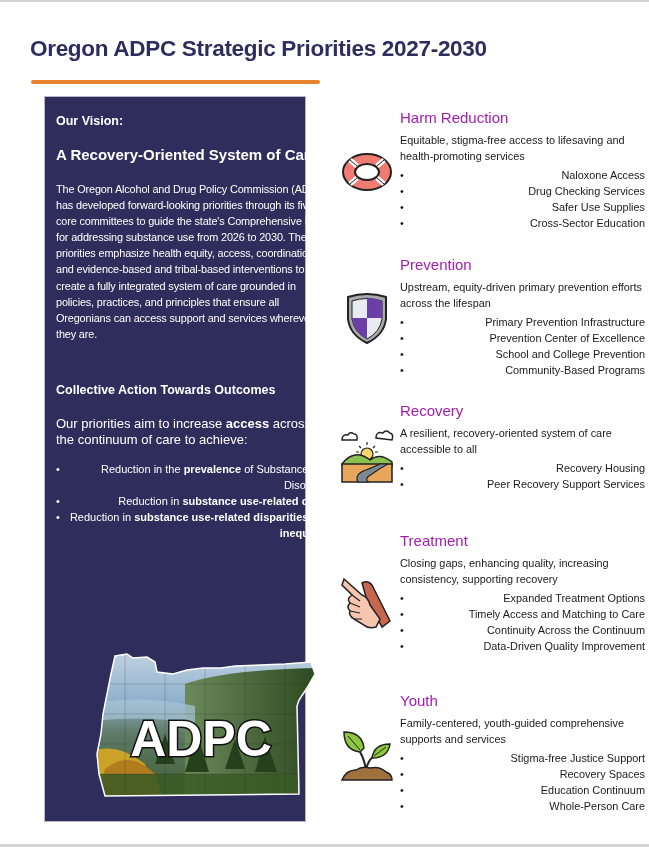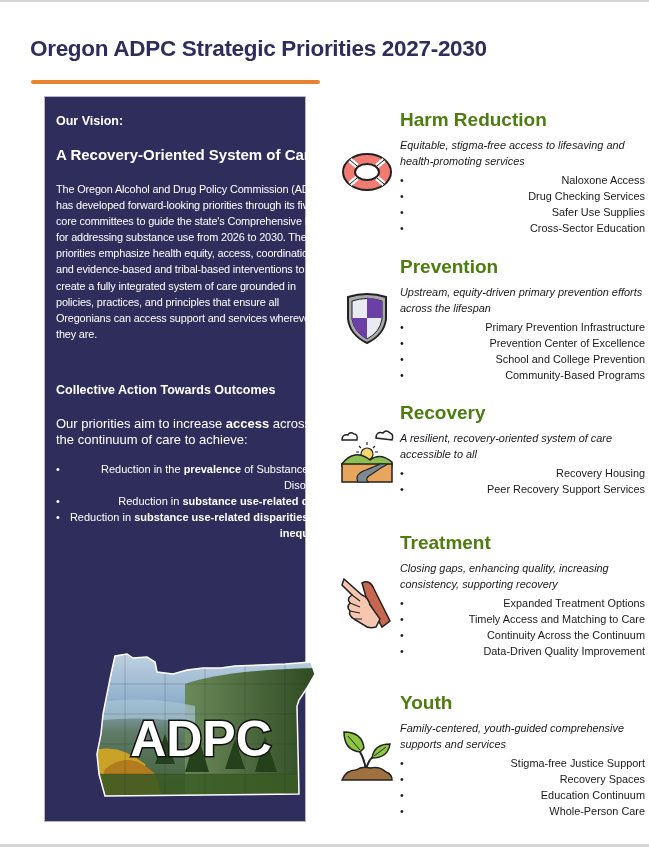--- a/index.html
+++ b/index.html
@@ -40,23 +40,23 @@
       font-size: 11px; line-height: 16px;
     }
     .panel ul.outcomes li { position: relative; padding-left: 11px; text-align: right; }
     .panel ul.outcomes li::before { content: "•"; position: absolute; left: 0; top: 0; }
     .panel b { font-weight: bold; }
 
     .logo { position: absolute; left: 40px; top: 37px; width: 230px; height: 162px; }
     .logo-wrap { position: absolute; left: 0; top: 510px; width: 296px; height: 200px; padding-left: 24px; }
 
     .priority { position: absolute; left: 400px; width: 245px; }
-    .priority h2 { margin: 0; font-size: 19px; font-weight: bold; color: #4d7c0f; white-space: nowrap; }
+    .priority h2 { margin: 0; font-size: 15px; font-weight: normal; color: #a21caf; white-space: nowrap; }
     .priority .tagline {
-      margin-top: 6px; font-size: 10.9px; line-height: 16px; font-style: italic; color: #1a1a1a;
+      margin-top: 6px; font-size: 10.9px; line-height: 16px; color: #1a1a1a;
     }
     .priority ul { margin: 3px 0 0 0; padding: 0; list-style: none; font-size: 10.9px; line-height: 16px; }
     .priority ul li { position: relative; padding-left: 10px; text-align: right; }
     .priority ul li::before { content: "•"; position: absolute; left: 0; top: 0; }
     .pri-icon { position: absolute; left: 340px; width: 54px; height: 44px; }
   </style>
 </head>
 <body>
 
 <div class="top-rule"></div>

